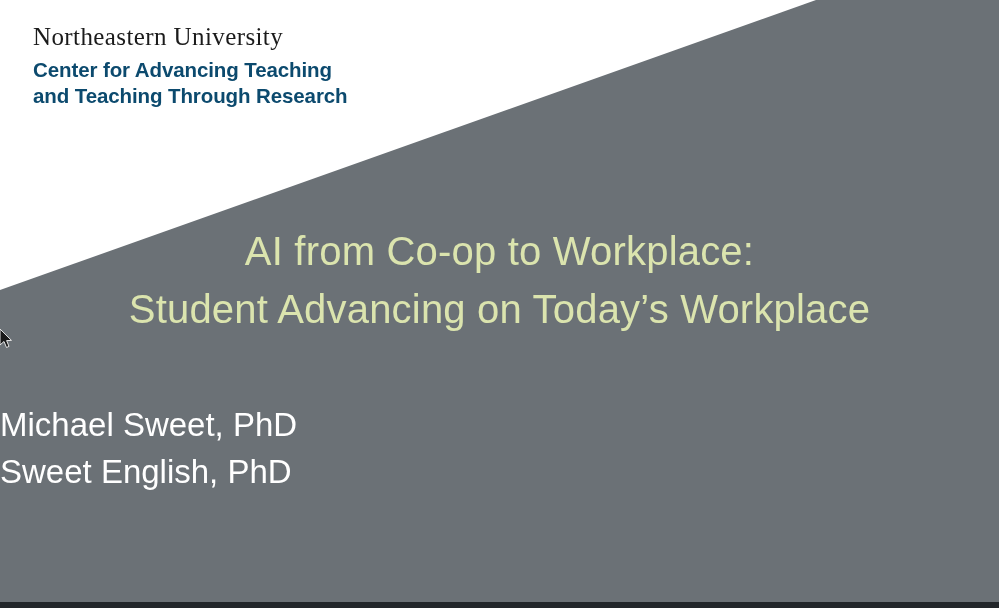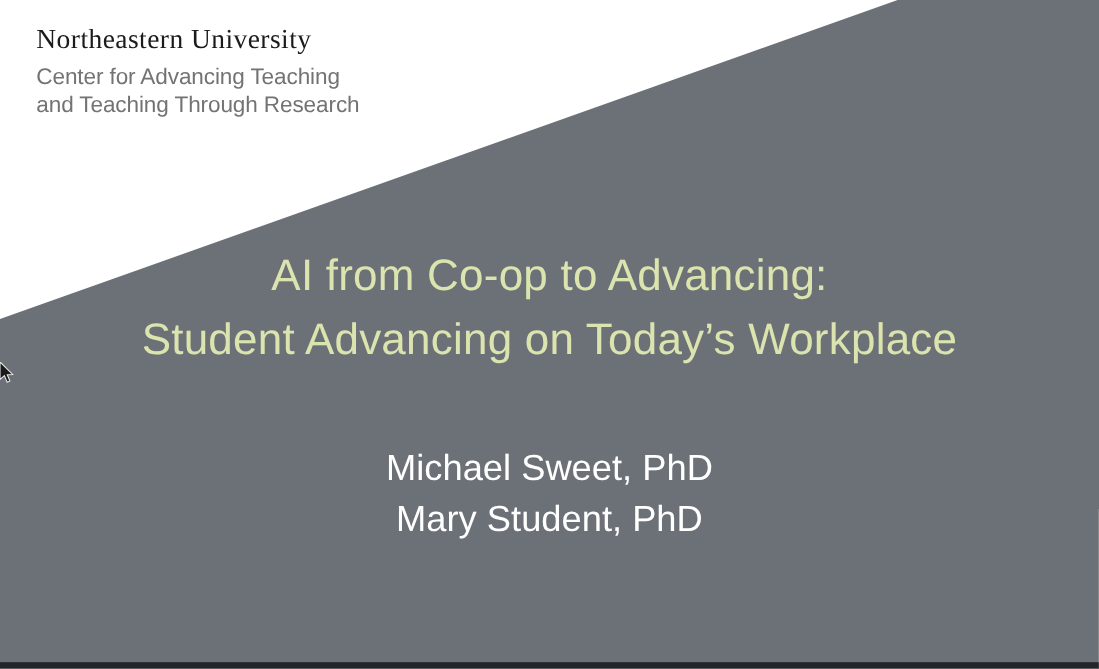--- a/index.html
+++ b/index.html
@@ -50,23 +50,23 @@
   }
   #logo-line1 {
     font-family: "Liberation Serif", serif;
     font-size: 25px;
     letter-spacing: 0.4px;
     color: #1b1b1b;
     white-space: nowrap;
   }
   #logo-line2, #logo-line3 {
     font-family: "Liberation Sans", sans-serif;
-    font-weight: normal;
+    font-weight: bold;
     font-size: 20.5px;
-    color: #737373;
+    color: #0c4a6e;
     letter-spacing: -0.1px;
     white-space: nowrap;
   }
   #logo-line2 { margin-top: 6px; }
   #logo-line3 { margin-top: 2px; }
 
   #title-block {
     position: absolute;
     left: 0;
     top: 222px;
@@ -77,21 +77,20 @@
     line-height: 1.45;
     letter-spacing: 0.2px;
   }
   #title-line1, #title-line2 { display: block; }
 
   #presenters {
     position: absolute;
     left: 0;
     top: 402px;
     width: 999px;
-    text-align: center;
     color: #ffffff;
     font-size: 33px;
     line-height: 1.42;
   }
   #presenter-1, #presenter-2 { display: block; }
 
   
   #cursor {
     position: absolute;
     left: 0px;
@@ -108,27 +107,27 @@
   <div id="grey-bg"></div>
   <div id="white-wedge"></div>
 
   <div id="logo-block">
     <div id="logo-line1">Northeastern University</div>
     <div id="logo-line2">Center for Advancing Teaching</div>
     <div id="logo-line3">and Teaching Through Research</div>
   </div>
 
   <div id="title-block">
-    <span id="title-line1">AI from Co-op to Advancing:</span>
+    <span id="title-line1">AI from Co-op to Workplace:</span>
     <span id="title-line2">Student Advancing on Today’s Workplace</span>
   </div>
 
   <div id="presenters">
     <span id="presenter-1">Michael Sweet, PhD</span>
-    <span id="presenter-2">Mary Student, PhD</span>
+    <span id="presenter-2">Sweet English, PhD</span>
   </div>
 
   <div id="bottom-band"></div>
 
   <svg id="cursor" viewBox="0 0 14 22" xmlns="http://www.w3.org/2000/svg">
     <polygon points="0,0 0,16 4,12.5 6.5,18.5 9,17.4 6.6,11.6 11.5,11.4" fill="#1a1a1a" stroke="#e6e6e6" stroke-width="1"></polygon>
   </svg>
 
 </div>
 

